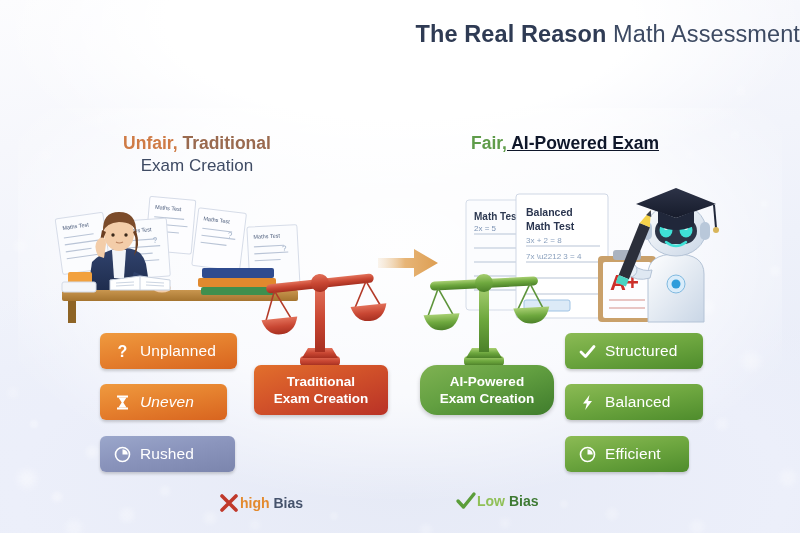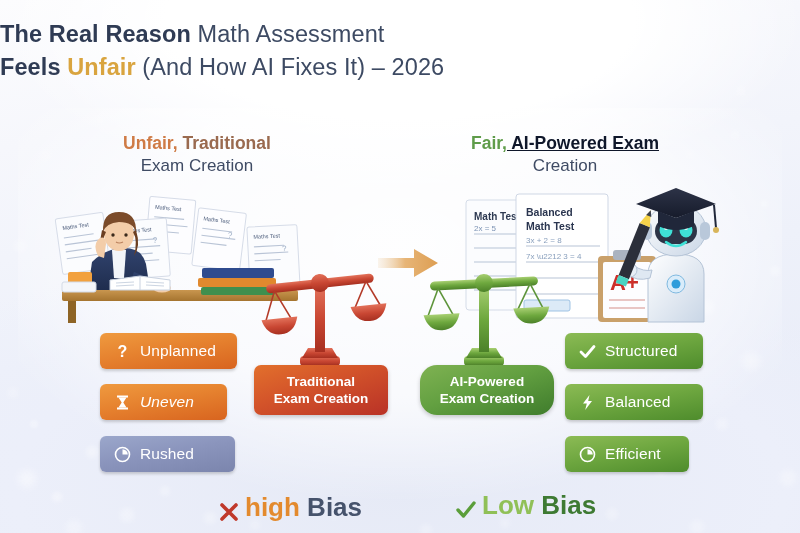--- a/index.html
+++ b/index.html
@@ -24,21 +24,21 @@
   
   #stage {
     position:absolute; left:18px; top:108px; width:764px; height:392px;
     border-radius:26px;
     background:radial-gradient(ellipse 70% 80% at 50% 35%, rgba(255,255,255,.93) 0%, rgba(255,255,255,.72) 48%, rgba(255,255,255,0) 82%);
   }
 
   
   #title-block {
     position:absolute; left:0; top:18px; width:800px;
-    text-align:left; line-height:1.42;
+    text-align:right; line-height:1.42;
   }
   .t-line { font-size:23.5px; letter-spacing:.1px; white-space:nowrap; }
   .t-bold { font-weight:bold; color:#2f3b54; }
   .t-reg  { font-weight:normal; color:#3d4a63; }
   .t-gold { font-weight:bold; color:#d9a43f; }
 
   
   .col-head {
     position:absolute; text-align:center; line-height:1.34;
     font-size:17.5px; white-space:nowrap;
@@ -97,22 +97,22 @@
 
   #pill-unplanned { left:100px; top:333px; width:137px; }
   #pill-uneven    { left:100px; top:384px; width:127px;font-style:italic; }
   #pill-rushed    { left:100px; top:436px; width:135px; }
   #pill-structured{ left:565px; top:333px; width:138px; }
   #pill-balanced  { left:565px; top:384px; width:138px; }
   #pill-efficient { left:565px; top:436px; width:124px; }
 
   
   .bias {
-    position:absolute; display:flex; align-items:flex-end; gap:5px;
-    font-size:26px; font-weight:bold; white-space:nowrap;
+    position:absolute; display:flex; align-items:center; 
+    font-size:14px; font-weight:bold; white-space:nowrap;
   }
   #bias-high { left:218px; top:492px; }
   #bias-low  { left:455px; top:490px; }
   .bias .mark { width:22px; height:22px; display:block; }
   .b-high-word { color:#e38a2e; }
   .b-high-bias { color:#46536c; }
   .b-low-word  { color:#90c057; }
   .b-low-bias  { color:#3e7a33; }
 </style>
 </head>
@@ -150,33 +150,29 @@
     <span class="dot" style="left:96px;top:116px;width:8px;height:8px;opacity:0.25;filter:blur(1.5384615384615383px)"></span>
     <span class="dot" style="left:736px;top:86px;width:10px;height:10px;opacity:0.25;filter:blur(1.923076923076923px)"></span>
     <span class="dot" style="left:686px;top:150px;width:8px;height:8px;opacity:0.22;filter:blur(1.5384615384615383px)"></span>
   </div>
 <div id="stage"></div>
 
 <div id="title-block">
   <div class="t-line">
     <span class="t-bold">The Real Reason</span><span class="t-reg"> Math Assessment</span>
   </div>
-  <div class="t-line">
-    <span class="t-bold">Feels </span><span class="t-gold">Unfair</span><span class="t-reg"> (And How AI Fixes It) – 2026</span>
-  </div>
 </div>
 
 <div class="col-head" id="head-left">
   <span class="h-orange">Unfair,</span><span class="h-brown"> Traditional</span>
   <span class="h-sub">Exam Creation</span>
 </div>
 
 <div class="col-head" id="head-right">
   <span class="h-green">Fair,</span><span class="h-navy"> AI-Powered Exam</span>
-  <span class="h-sub">Creation</span>
 </div>
 
 <svg class="illus" id="illus-left" viewBox="0 0 268 140">
   <defs>
     <linearGradient id="deskG" x1="0" y1="0" x2="0" y2="1">
       <stop offset="0" stop-color="#c9964f"></stop>
         <stop offset="1" stop-color="#a5742f"></stop>
     </linearGradient>
     <linearGradient id="jack" x1="0" y1="0" x2="0" y2="1">
       <stop offset="0" stop-color="#31436e"></stop>

